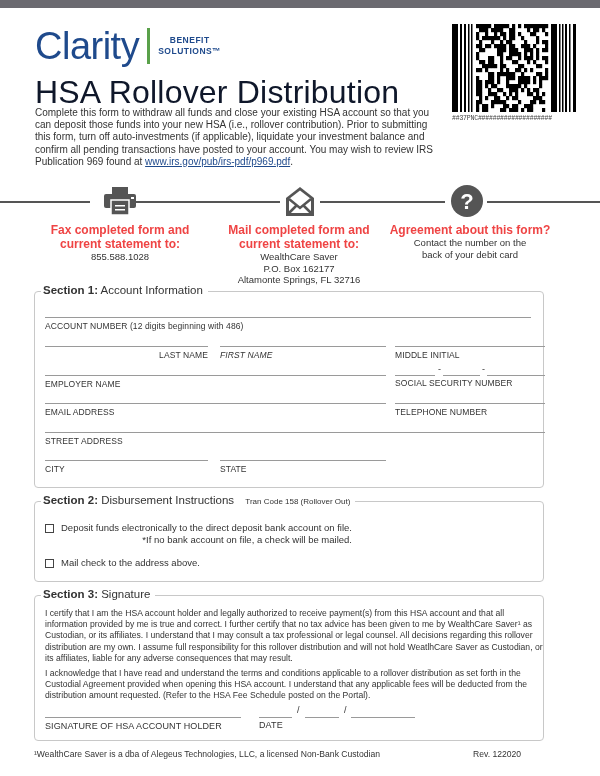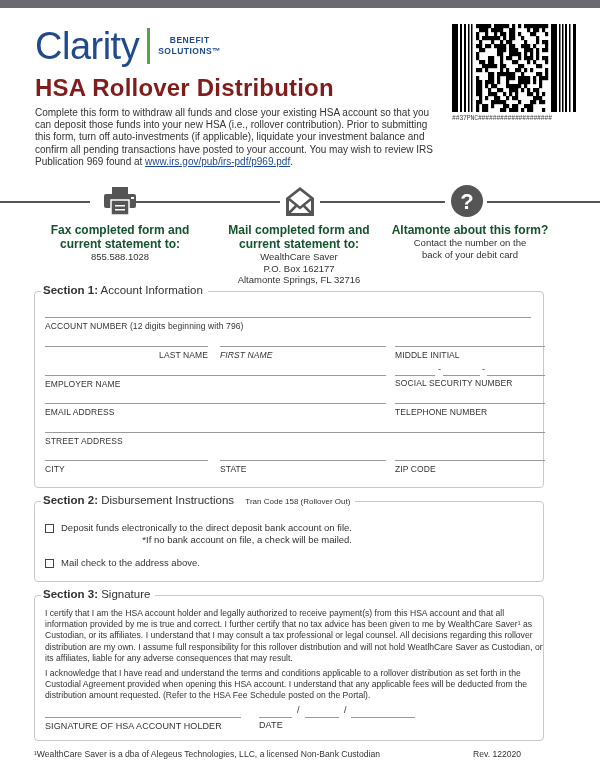--- a/index.html
+++ b/index.html
@@ -7,34 +7,34 @@
     body { font-family: "Liberation Sans", sans-serif; color: #333333; position: relative; }
 
     .topbar { position: absolute; left: 0; top: 0; width: 600px; height: 8px; background: #6b6a70; }
 
     
     .logo { position: absolute; left: 35px; top: 26px; height: 40px; display: flex; align-items: center; }
     .logo-word { font-family: "Liberation Sans", sans-serif; font-size: 38px; color: #1f4a8c; letter-spacing: -0.5px; line-height: 1; }
     .logo-bar { width: 3px; height: 36px; background: #5aa14a; margin: 0 8px 0 8px; }
     .logo-tag { font-size: 8.5px; color: #1f4a8c; line-height: 11px; letter-spacing: 0.5px; font-weight: bold; text-align: center; }
 
-    .title { position: absolute; left: 35px; top: 74px; font-size: 24px; font-weight: bold; color: #7f1d1d; letter-spacing: 0.2px; }
+    .title { position: absolute; left: 35px; top: 74px; font-size: 32px; font-weight: normal; color: #0f172a; letter-spacing: 0.2px; }
 
     .intro { position: absolute; left: 35px; top: 107px; width: 400px; font-size: 10px; line-height: 12.2px; color: #333; }
     .intro a { color: #1f4a8c; text-decoration: underline; }
 
     
     .barcode { position: absolute; left: 452px; top: 24px; width: 124px; height: 88px; }
     .barcode-text { position: absolute; left: 452px; top: 115px; font-size: 6.5px; color: #444; font-family: "Liberation Mono", monospace; letter-spacing: -0.2px; }
 
     
     .hline { position: absolute; top: 201px; height: 1.5px; background: #555; }
     .icon-box { position: absolute; top: 184px; width: 36px; height: 34px; display: flex; align-items: center; justify-content: center; }
     .contact { position: absolute; top: 223px; width: 180px; text-align: center; }
-    .contact .head { font-size: 12px; font-weight: bold; color: #14532d; line-height: 14px; }
+    .contact .head { font-size: 12px; font-weight: bold; color: #ef4444; line-height: 14px; }
     .contact .body { font-size: 9.5px; color: #333; line-height: 11.5px; }
 
     
     .section { position: absolute; left: 34px; width: 510px; border: 1px solid #c8c8c8; border-radius: 4px; }
     .section-legend { position: absolute; top: -8px; left: 6px; background: #fff; padding: 0 5px 0 2px; font-size: 11.5px; color: #333; white-space: nowrap; }
     .section-legend b { font-weight: bold; }
     .section-legend .tran { font-size: 8px; margin-left: 8px; }
 
     .field { position: absolute; border-top: 1px solid #9a9a9a; padding-top: 3px; font-size: 8.5px; color: #333; letter-spacing: 0.1px; white-space: nowrap; }
 
@@ -390,32 +390,32 @@
 
 <div class="contact" style="left:209px;">
   <div class="head">Mail completed form and</div>
   <div class="head">current statement to:</div>
   <div class="body">WealthCare Saver</div>
   <div class="body">P.O. Box 162177</div>
   <div class="body">Altamonte Springs, FL 32716</div>
 </div>
 
 <div class="contact" style="left:380px;">
-  <div class="head">Altamonte about this form?</div>
+  <div class="head">Agreement about this form?</div>
   <div class="body">Contact the number on the</div>
   <div class="body">back of your debit card</div>
 </div>
 
 <div class="section" style="top:291px; height:197px;">
   <div class="section-legend">
     <b>Section 1:</b>
     <span>Account Information</span>
   </div>
 
-  <div class="field" style="left:10px; top:25px; width:486px;">ACCOUNT NUMBER (12 digits beginning with 796)</div>
+  <div class="field" style="left:10px; top:25px; width:486px;">ACCOUNT NUMBER (12 digits beginning with 486)</div>
 
   <div class="field" style="left:10px; top:54px; width:163px;text-align:right;">LAST NAME</div>
   <div class="field" style="left:185px; top:54px; width:166px;font-style:italic;">FIRST NAME</div>
   <div class="field" style="left:360px; top:54px; width:150px;">MIDDLE INITIAL</div>
 
   <div class="field" style="left:10px; top:83px; width:341px;">EMPLOYER NAME</div>
   <div>
     <div style="position:absolute; left:360px; top:83px; width:40px; border-top:1px solid #9a9a9a;"></div>
     <span class="slash" style="left:403px; top:72px;">-</span>
     <div style="position:absolute; left:408px; top:83px; width:37px; border-top:1px solid #9a9a9a;"></div>
@@ -424,21 +424,20 @@
     <div style="position:absolute; left:452px; top:83px; width:58px; border-top:1px solid #9a9a9a;"></div>
   </div>
 
   <div class="field" style="left:10px; top:111px; width:341px;">EMAIL ADDRESS</div>
   <div class="field" style="left:360px; top:111px; width:150px;">TELEPHONE NUMBER</div>
 
   <div class="field" style="left:10px; top:140px; width:500px;">STREET ADDRESS</div>
 
   <div class="field" style="left:10px; top:168px; width:163px;">CITY</div>
   <div class="field" style="left:185px; top:168px; width:166px;">STATE</div>
-  <div class="field" style="left:360px; top:168px; width:150px;">ZIP CODE</div>
 </div>
 
 <div class="section" style="top:501px; height:81px;text-align:right;">
   <div class="section-legend">
     <b>Section 2:</b>
     <span>Disbursement Instructions</span>
     <span class="tran">Tran Code 158 (Rollover Out)</span>
   </div>
 
   <div class="check-row" style="top:20px;">

